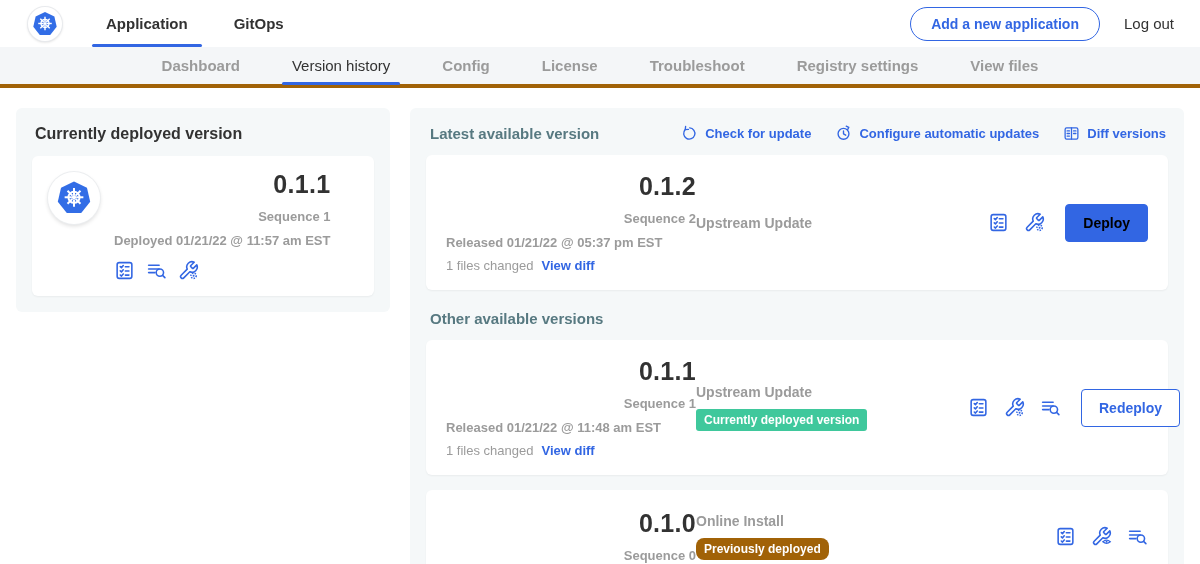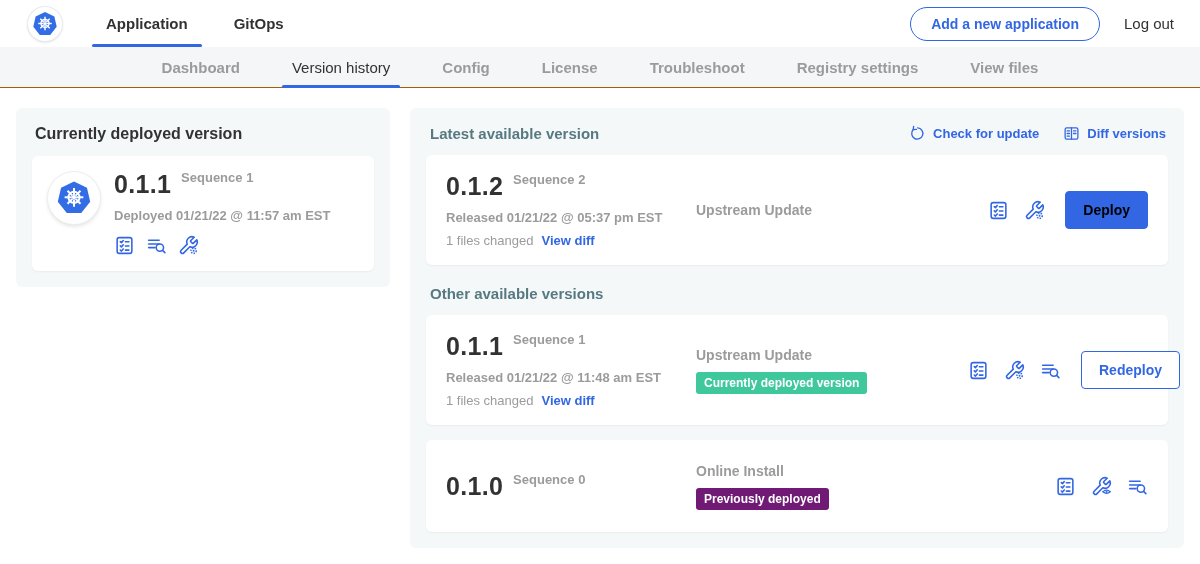--- a/index.html
+++ b/index.html
@@ -45,21 +45,21 @@
     border: 1px solid #3266e3; color: #3266e3; background: #fff;
     font-family: inherit; font-size: 14px; font-weight: 700;
     padding: 8px 20px; border-radius: 19px; cursor: pointer;
   }
   .logout { font-size: 15px; color: #323232; cursor: pointer; }
 
   
   .subnav {
     height: 41px;
     background: #f4f6f8;
-    border-bottom: 1px solid #a16207;
+    border-bottom: 4px solid #a16207;
     display: flex; justify-content: center; align-items: stretch;
     gap: 24px;
   }
   .subnav-item {
     display: flex; align-items: center;
     padding: 0 14px;
     font-size: 15px; font-weight: 600; color: #9b9b9b;
     position: relative; cursor: pointer; white-space: nowrap;
   }
   .subnav-item.active { color: #323232; font-weight: 400; }
@@ -79,21 +79,21 @@
   .deployed-card {
     background: #fff; border-radius: 6px; padding: 14px 16px 15px;
     display: flex; gap: 14px; box-shadow: 0 1px 2px rgba(0,0,0,.05);
   }
   .app-logo {
     width: 52px; height: 52px; border-radius: 50%; background: #fff;
     box-shadow: 0 0 0 1px #eceef0, 0 2px 4px rgba(0,0,0,.14);
     display: flex; align-items: center; justify-content: center; flex: none;
     margin-top: 2px;
   }
-  .version-row { display: flex; align-items: flex-start; gap: 10px; }
+  .version-row { display: flex; align-items: flex-end; gap: 10px; flex-direction: column; }
   .version-number { font-size: 25px; font-weight: 800; color: #323232; letter-spacing: .3px; }
   .sequence-label { font-size: 13px; font-weight: 700; color: #9b9b9b; }
   .date-label { font-size: 13px; font-weight: 600; color: #9b9b9b; margin-top: 9px; }
   .icon-row { display: flex; gap: 11px; margin-top: 12px; align-items: center; }
   .blue-icon { width: 21px; height: 21px; color: #3266e3; cursor: pointer; }
 
   
   .avail-header { display: flex; align-items: center; margin: 2px 2px 13px 4px; }
   .avail-title, .other-title { font-size: 15px; font-weight: 600; color: #577981; }
   .avail-actions { margin-left: auto; display: flex; gap: 24px; align-items: center; justify-content: flex-end; }
@@ -121,21 +121,21 @@
     width: 272px; flex: none;
     display: flex; flex-direction: column; justify-content: center;
     align-items: flex-start; gap: 9px;
   }
   .vc-source { font-size: 14px; font-weight: 700; color: #9b9b9b; }
   .badge {
     font-size: 12px; font-weight: 700; color: #fff;
     padding: 4px 8px; border-radius: 3px; white-space: nowrap;
   }
   .badge-green { background: #3fc89c; }
-  .badge-gray  { background: #701a75; }
+  .badge-gray  { background: #a16207; border-radius: 8px; }
   .vc-right { margin-left: auto; display: flex; align-items: center; gap: 16px; }
   .btn {
     font-family: inherit; font-size: 14px; font-weight: 700;
     padding: 10px 17px; border-radius: 4px; cursor: pointer;
     border: 1px solid #3266e3; margin-left: 4px;
   }
   .btn-primary { background: #3266e3; color: #000000; }
   .btn-outline { background: #fff; color: #3266e3; }
 </style>
 </head>
@@ -280,20 +280,26 @@
       <span class="avail-title">Latest available version</span>
       <div class="avail-actions">
         <span class="action-link">
           <svg class="ico">
               <use href="#sym-refresh"></use>
             </svg>
           <span>Check for update</span>
         </span>
         <span class="action-link">
           <svg class="ico">
+              <use href="#sym-schedule"></use>
+            </svg>
+          <span>Configure automatic updates</span>
+        </span>
+        <span class="action-link">
+          <svg class="ico">
               <use href="#sym-diff"></use>
             </svg>
           <span>Diff versions</span>
         </span>
       </div>
     </div>
 
     <div id="latest-card-slot" class="cards-list">
         <div class="version-card">
     <div class="vc-left">

